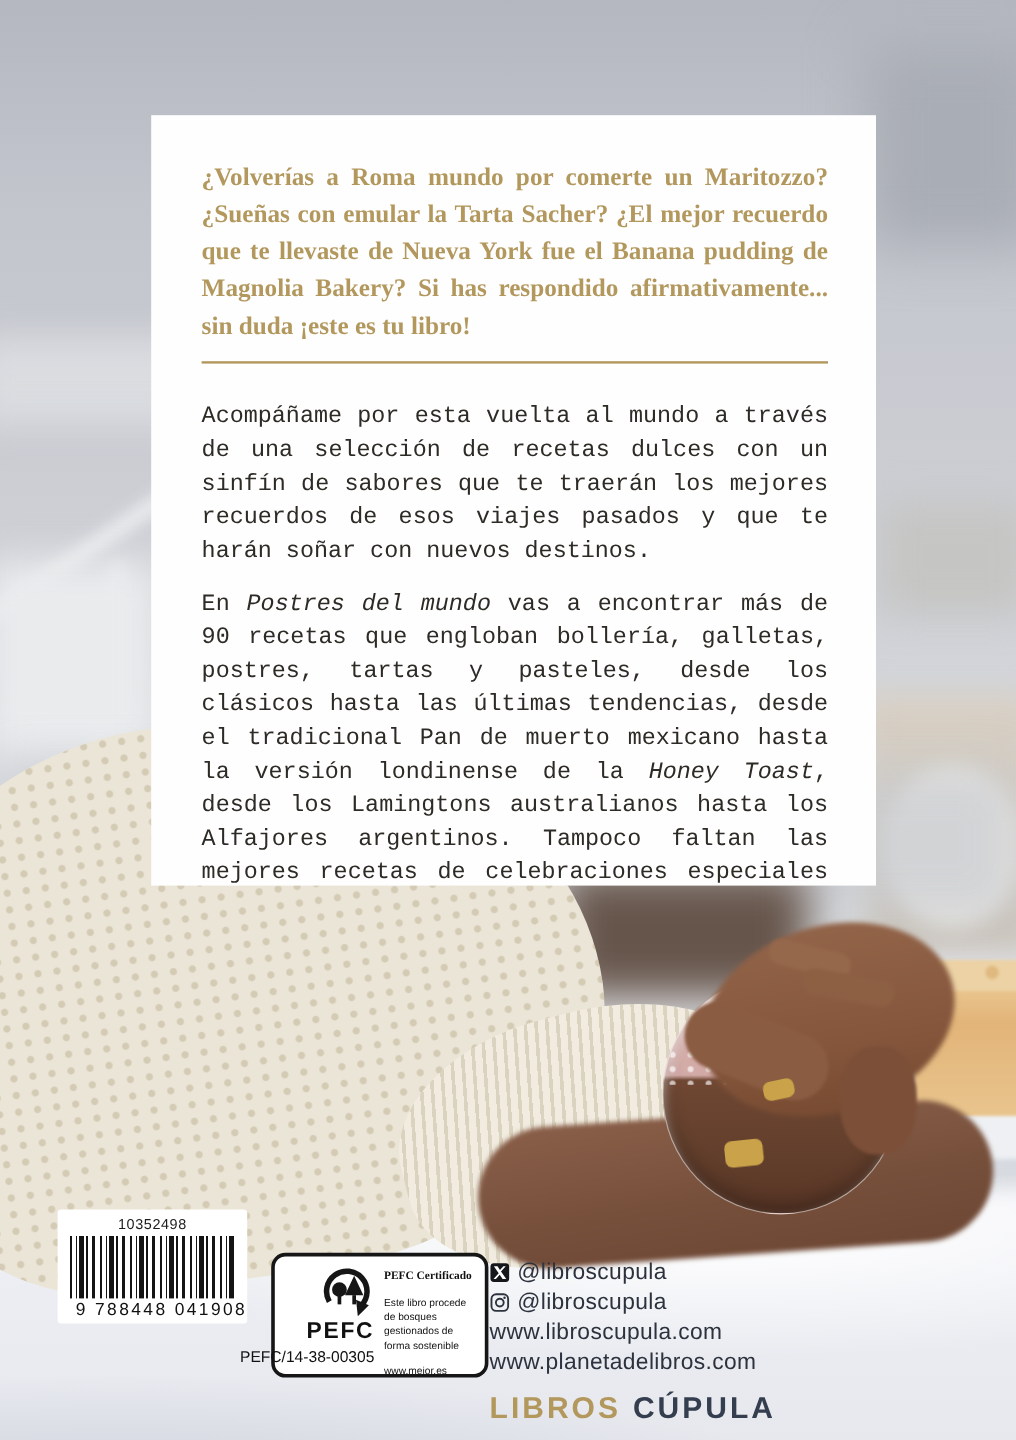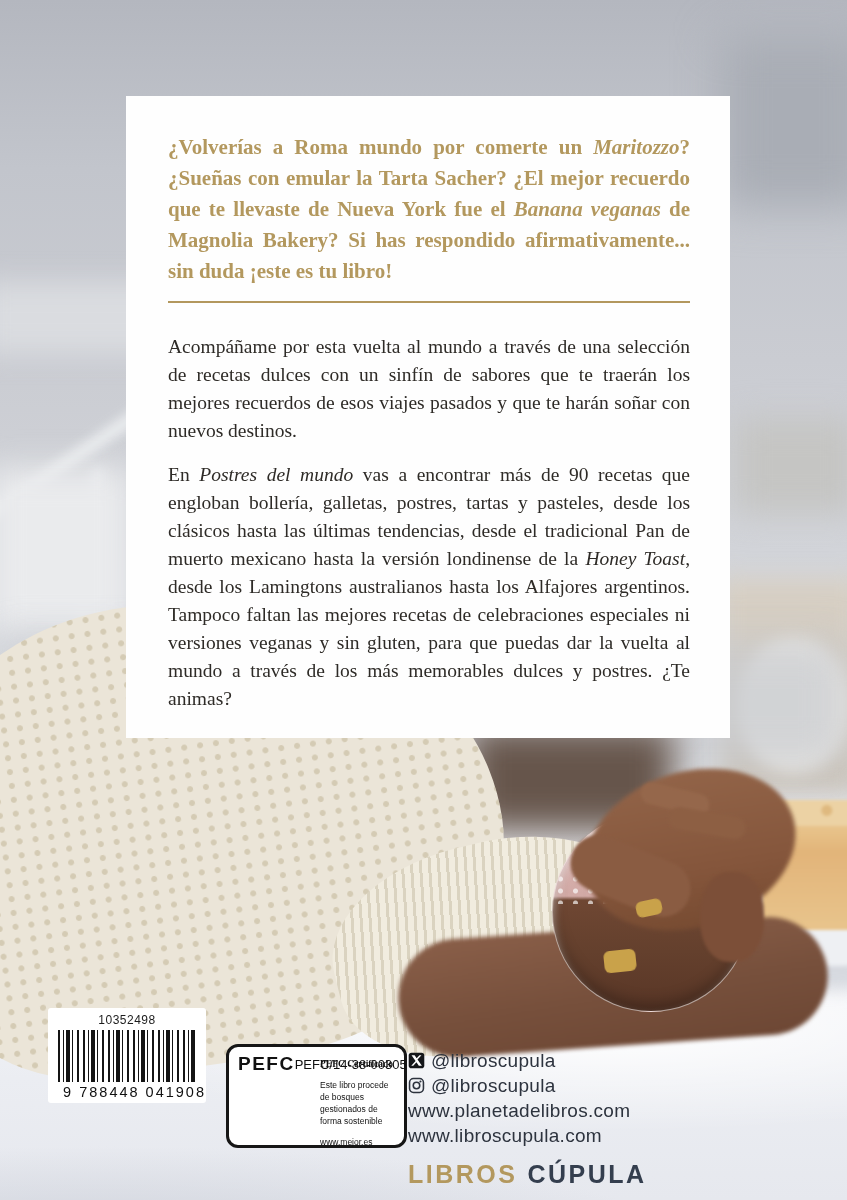--- a/index.html
+++ b/index.html
@@ -65,41 +65,41 @@
     background-image:radial-gradient(circle, rgba(255,255,255,.65) 2px, transparent 3px);
     background-size:15px 12px;}
   .mug:after{content:"";position:absolute;left:18px;top:6px;width:160px;height:26px;border-radius:50%;
     background:rgba(255,255,255,.5);filter:blur(3px);}
 
   
   .panel{position:absolute;left:126px;top:96px;width:604px;height:642px;background:#fefefe;
     box-sizing:border-box;padding:36px 40px 14px 42px;overflow:hidden;z-index:5;}
   .gold-par{margin:0;font-family:"Liberation Serif",serif;font-weight:700;font-size:21px;line-height:31px;
     color:#b3985e;text-align:justify;}
-  .gold-par .it{font-style:italic;}
+  .gold-par .it{}
   .rule{height:2px;background:#b3985e;margin:14px 0 0 0;border:0;}
-  .body-par{margin:30px 0 0 0;font-family:Liberation Serif, serif;font-weight:400;font-size:19.5px;line-height:28px;
+  .body-par{margin:30px 0 0 0;font-family:Liberation Mono, monospace;font-weight:400;font-size:19.5px;line-height:28px;
     color:#2e2b27;text-align:justify;}
   .body-par + .body-par{margin-top:16px;}
   .body-par .it{font-style:italic;}
 
   
   .barcode{position:absolute;left:48px;top:1008px;width:158px;height:95px;background:#fff;border-radius:3px;
     z-index:6;text-align:center;box-sizing:border-box;padding-top:5px;}
   .bc-top{font-size:12px;color:#1c1c1c;letter-spacing:.5px;}
   .bc-bars{height:52px;margin:3px 10px 2px 10px;
     background:
       repeating-linear-gradient(90deg,#141414 0 2px,transparent 2px 5px,#141414 5px 6px,transparent 6px 8px,
       #141414 8px 12px,transparent 12px 14px,#141414 14px 15px,transparent 15px 19px,
       #141414 19px 21px,transparent 21px 25px);}
   .bc-num{font-size:14.5px;color:#111;letter-spacing:2px;text-align:right;}
 
   .pefc{position:absolute;left:226px;top:1044px;width:181px;height:104px;background:#fff;border:3px solid #161616;
     border-radius:12px;z-index:6;display:flex;box-sizing:border-box;padding:7px 8px 6px 9px;gap:8px;color:#111;}
-  .pefc-left{width:74px;display:flex;flex-direction:row;align-items:flex-start;}
+  .pefc-left{width:74px;display:flex;flex-direction:column;align-items:flex-end;}
   .pefc-left svg{width:46px;height:46px;}
   .pefc-word{font-weight:700;font-size:19px;letter-spacing:1.5px;line-height:20px;}
   .pefc-code{font-size:13px;margin-top:3px;white-space:nowrap;}
   .pefc-right{flex:1;display:flex;flex-direction:column;}
   .pefc-title{font-weight:700;font-size:9.5px;margin-top:5px;font-family:Liberation Serif, serif;}
   .pefc-desc{font-size:8.5px;line-height:1.4;margin-top:11px;}
   .pefc-url{font-size:8.5px;margin-top:9px;}
 
   .social{position:absolute;left:408px;top:1048px;z-index:6;color:#2d333e;}
   .s-row{display:flex;align-items:center;height:25px;font-size:19px;letter-spacing:.3px;}
@@ -137,21 +137,21 @@
     <div class="hand-top"></div>
     <div class="finger f1"></div>
     <div class="finger f2"></div>
     <div class="finger f3"></div>
     <div class="thumb"></div>
     <div class="ring ring1"></div>
     <div class="ring ring2"></div>
   </div>
 
   <section class="panel">
-    <p class="gold-par"><span>¿Volverías a Roma mundo por comerte un </span><span class="it">Maritozzo</span><span>? ¿Sueñas con emular la Tarta Sacher? ¿El mejor recuerdo que te llevaste de Nueva York fue el </span><span class="it">Banana veganas</span><span> de Magnolia Bakery? Si has respondido afirmativamente... sin duda ¡este es tu libro!</span></p>
+    <p class="gold-par"><span>¿Volverías a Roma mundo por comerte un </span><span class="it">Maritozzo</span><span>? ¿Sueñas con emular la Tarta Sacher? ¿El mejor recuerdo que te llevaste de Nueva York fue el </span><span class="it">Banana pudding</span><span> de Magnolia Bakery? Si has respondido afirmativamente... sin duda ¡este es tu libro!</span></p>
     <div class="rule"></div>
     <p class="body-par">Acompáñame por esta vuelta al mundo a través de una selección de recetas dulces con un sinfín de sabores que te traerán los mejores recuerdos de esos viajes pasados y que te harán soñar con nuevos destinos.</p>
     <p class="body-par"><span>En </span><span class="it">Postres del mundo</span><span> vas a encontrar más de 90 recetas que engloban bollería, galletas, postres, tartas y pasteles, desde los clásicos hasta las últimas tendencias, desde el tradicional Pan de muerto mexicano hasta la versión londinense de la </span><span class="it">Honey Toast</span><span>, desde los Lamingtons australianos hasta los Alfajores argentinos. Tampoco faltan las mejores recetas de celebraciones especiales ni versiones veganas y sin gluten, para que puedas dar la vuelta al mundo a través de los más memorables dulces y postres. ¿Te animas?</span></p>
   </section>
 
   <div class="barcode">
     <div class="bc-top">10352498</div>
     <div class="bc-bars"></div>
     <div class="bc-num">9 788448 041908</div>
   </div>
@@ -186,23 +186,23 @@
     </div>
     <div class="s-row">
       <svg viewBox="0 0 24 24">
         <rect x="2.2" y="2.2" width="19.6" height="19.6" rx="5.5" fill="none" stroke="#2d333e" stroke-width="2.2"></rect>
         <circle cx="12" cy="12" r="4.6" fill="none" stroke="#2d333e" stroke-width="2.2"></circle>
         <circle cx="17.6" cy="6.4" r="1.5" fill="#2d333e"></circle>
       </svg>
       <span>@libroscupula</span>
     </div>
     <div class="s-row">
+      <span>www.libroscupula.com</span>
+    </div>
+    <div class="s-row">
       <span>www.planetadelibros.com</span>
-    </div>
-    <div class="s-row">
-      <span>www.libroscupula.com</span>
     </div>
     <div class="publisher">
       <span class="lib">LIBROS</span><span class="cup">CÚPULA</span>
     </div>
   </div>
 
 </div>
 
 </body></html>

